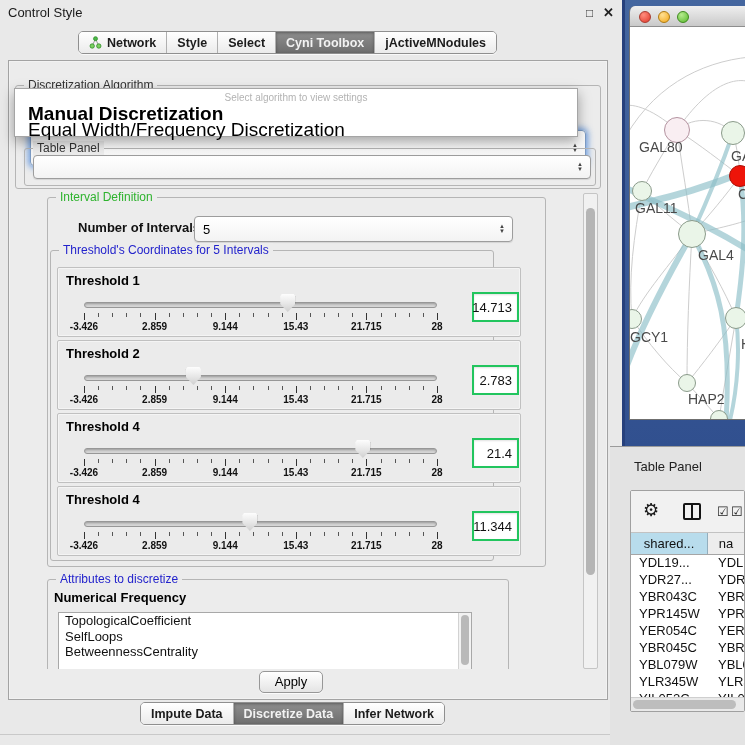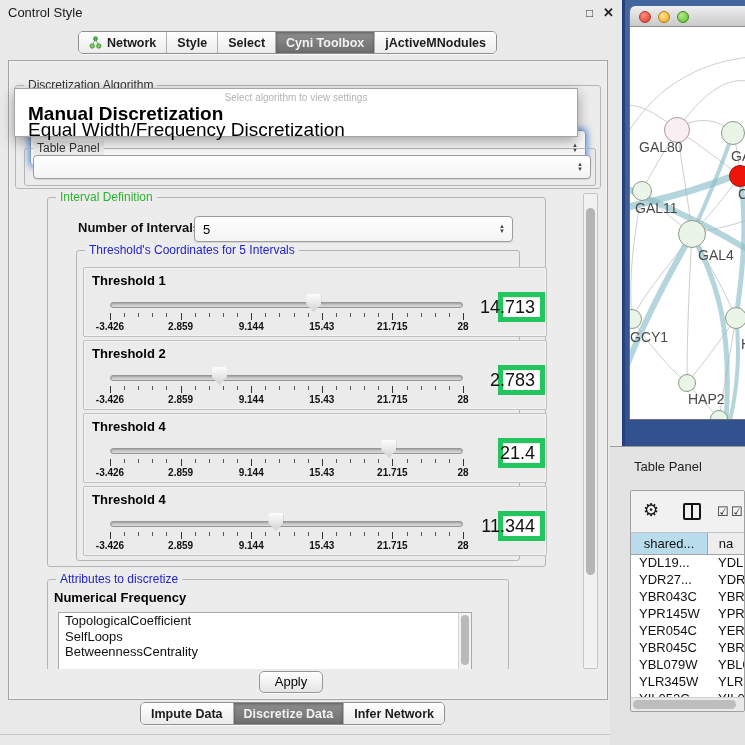--- a/index.html
+++ b/index.html
@@ -56,22 +56,22 @@
          background:linear-gradient(#c2c2c2,#dadada);box-shadow:inset 0 1px 2px rgba(0,0,0,.18)}
   .thumb{position:absolute;top:26px;width:15px;height:18px;
          clip-path:polygon(10% 0,90% 0,100% 12%,100% 55%,50% 100%,0 55%,0 12%);
          background:linear-gradient(#fdfdfd 0%,#e6e6e6 55%,#cfcfcf 100%);
          filter:drop-shadow(0 0 1px rgba(0,0,0,.65))}
   .ticks{position:absolute;left:26px;top:45px;width:353px;height:8px}
   .tick{position:absolute;top:0;width:1px;height:4px;background:#555}
   .tick.major{height:7px;background:#333}
   .ticklabels{position:absolute;left:26px;top:53px;width:353px;height:12px}
   .ticklabel{position:absolute;transform:translateX(-50%);font-size:10px;font-weight:bold;color:#111;white-space:nowrap}
-  .valuebox{position:absolute;left:414px;top:24px;width:47px;height:30px;background:#fff;border:5px solid #22c55e;
-            font-size:18px;display:flex;align-items:center;justify-content:flex-end;padding-right:5px;
+  .valuebox{position:absolute;left:414px;top:24px;width:47px;height:30px;background:#fff;border:2px solid #22c55e;
+            font-size:13px;display:flex;align-items:center;justify-content:flex-end;padding-right:5px;
             box-shadow:inset 0 1px 2px rgba(0,0,0,.12)}
 
   #attrLabel{left:6px;top:10px;font-size:13px;font-weight:bold;color:#000}
   #attrList{left:10px;top:32px;width:414px;height:80px;background:#fff;border:1px solid #a8a8a8;overflow:hidden}
   .attr-item{font-size:13px;line-height:15.5px;padding-left:6px;white-space:nowrap}
   #attrScroll{position:absolute;right:0;top:0;width:13px;height:100%;background:#f2f2f2;border-left:1px solid #d2d2d2}
   #attrScroll .thumbv{position:absolute;left:2px;top:2px;width:8px;height:50px;background:#b9b9b9;border-radius:4px}
 
   #applyBtn{left:250px;top:610px;width:64px;height:22px;border:1px solid #979797;border-radius:5px;
             background:linear-gradient(#ffffff,#e4e4e4);font-size:13px;text-align:center;line-height:20px;color:#000;
@@ -168,21 +168,21 @@
     <div class="group" style="left:36px;top:6px;width:499px;height:370px">
       <span class="gtitle green">Interval Definition</span>
       <span class="a" style="left:30px;top:22px;font-size:13px;font-weight:bold">Number of Intervals</span>
       <div class="combo" style="left:146px;top:18px;width:319px;height:26px">
         <span>5</span>
         <span class="stepper">
           <span>▲</span>
             <span>▼</span>
         </span>
       </div>
-      <div class="group" id="threshGroup" style="left:28px;top:52px;width:444px;height:311px">
+      <div class="group" id="threshGroup" style="left:2px;top:52px;width:444px;height:311px">
         <span class="gtitle blue">Threshold's Coordinates for 5 Intervals</span>
       <div class="tpanel" style="top: 16px;">
             <div class="tlabel">Threshold 1</div>
             <div class="track"></div>
             <div class="ticks">
               <div class="tick major" style="left: 0px;"></div>
               <div class="tick" style="left: 14.12px;"></div>
               <div class="tick" style="left: 28.24px;"></div>
               <div class="tick" style="left: 42.36px;"></div>
               <div class="tick" style="left: 56.48px;"></div>

